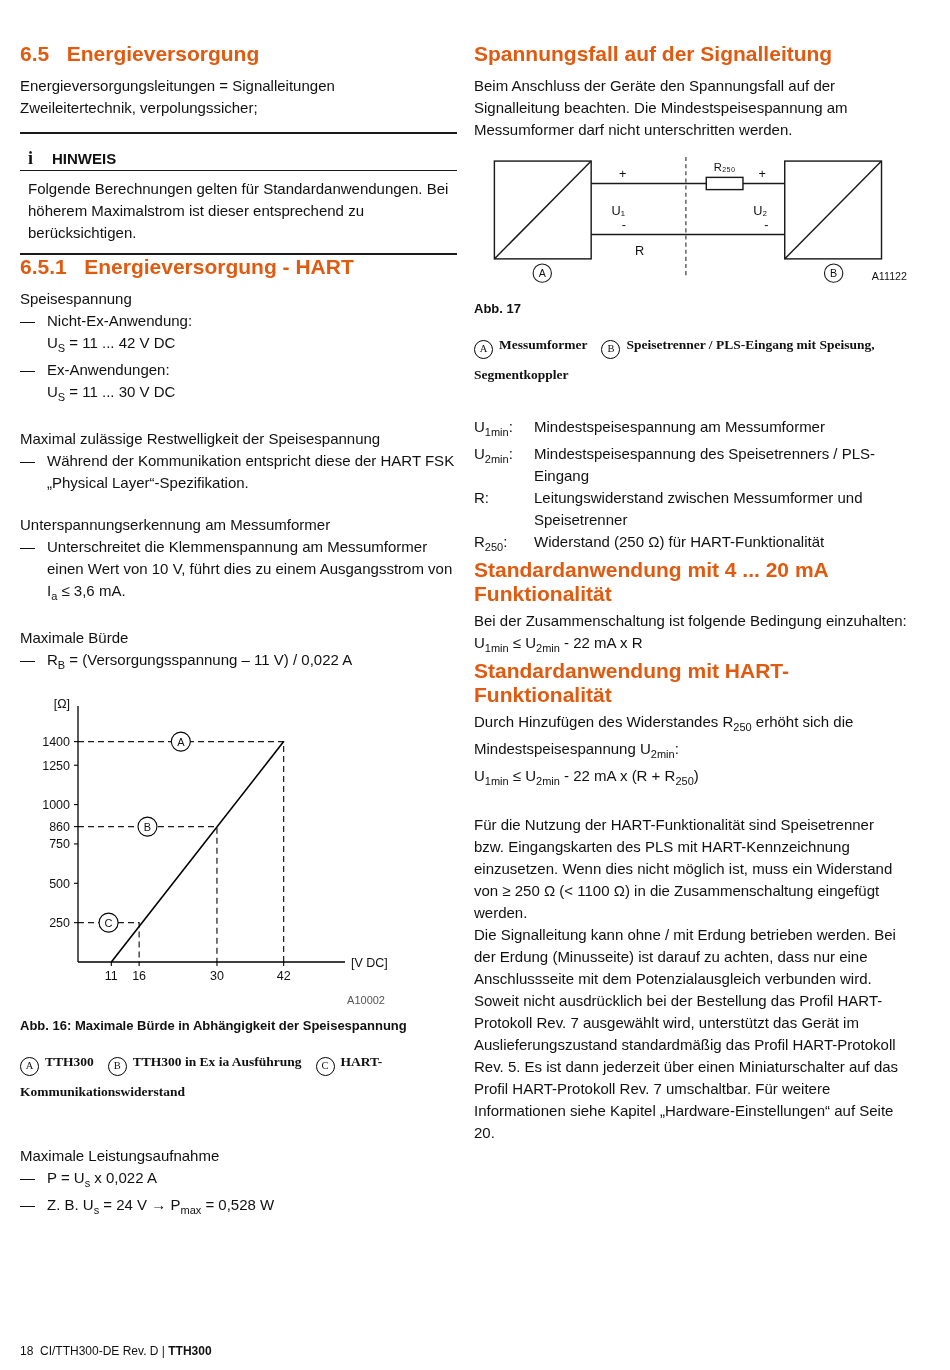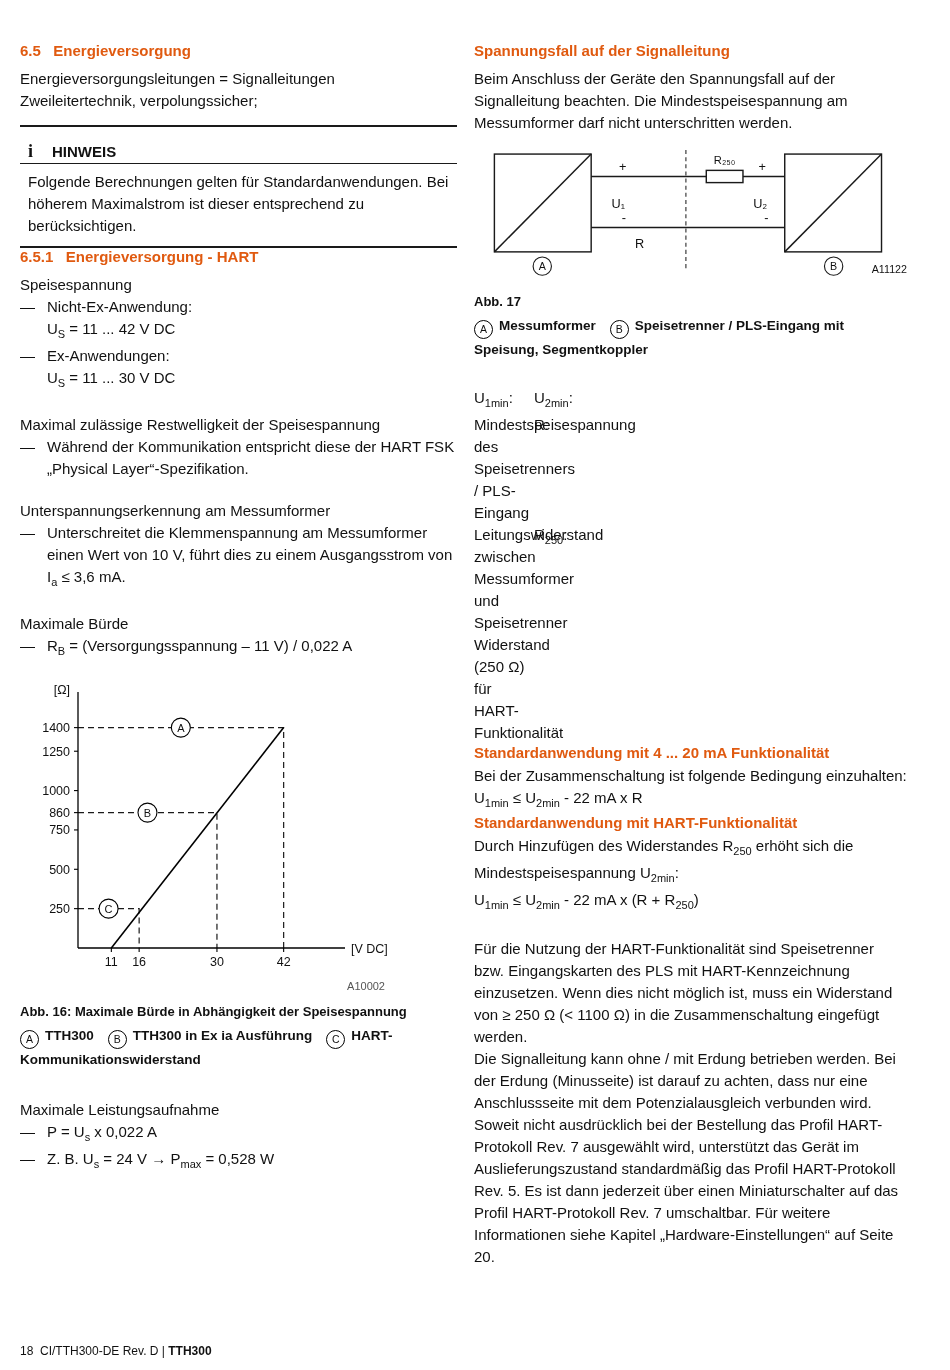--- a/index.html
+++ b/index.html
@@ -4,39 +4,39 @@
 <style>
   html,body{margin:0;padding:0;}
   body{
     width:950px;height:1370px;background:#ffffff;position:relative;
     font-family:"Liberation Sans",sans-serif;color:#111;font-size:15px;
     overflow:hidden;
   }
   .col{position:absolute;top:42px;}
   .col-left{left:20px;width:437px;}
   .col-right{left:474px;width:433px;}
-  h2.sec{font-size:15px;font-weight:700;margin:0 0 9px 0;}
+  h2.sec{font-size:21px;font-weight:700;margin:0 0 9px 0;}
   .accent{color:#E05A10;}
-  p{margin:0;line-height:22px;}.mt20{margin-top:20px}.mt22{margin-top:22px}.mt24{margin-top:24px}.mt26{margin-top:28px}
+  p{margin:0;line-height:22px;}.mt20{margin-top:20px}.mt22{margin-top:22px}.mt24{margin-top:24px}.mt26{margin-top:38px}
   .bullet{display:flex;line-height:22px;}
   .bullet>.dash{flex:0 0 27px;}
   .bullet .bullet-text{flex:1;}
   sub{font-size:11px;}
   
   .notice{margin-top:13px;border-top:2px solid #1a1a1a;border-bottom:2px solid #1a1a1a;}
   .notice-header{display:flex;align-items:baseline;gap:19px;padding:4px 8px 3px;border-bottom:1.5px solid #1a1a1a;}
   .notice-icon{font-family:"Liberation Serif",serif;font-weight:700;font-size:18px;line-height:1;}
   .notice-title{font-weight:700;margin-top:12px;}
   .notice-body{padding:7px 8px 9px;line-height:22px;}
   
   .fig{margin-top:18px;}
   .chart-wrap{margin-left:4px;}
   .fig-code{font-size:11px;color:#555;text-align:right;width:365px;margin-top:2px;}
   .fig-caption{font-weight:700;font-size:13px;line-height:19px;margin-top:10px;}
-  .fig-legend{font-weight:700;font-size:13.5px;line-height:22px;margin-top:4px;}
+  .fig-legend{font-weight:700;font-size:13.5px;line-height:30px;margin-top:12px;font-family:Liberation Serif, serif;}
   .circ{display:inline-flex;align-items:center;justify-content:center;width:17px;height:17px;
         border:1.2px solid #000;border-radius:50%;font-size:10.5px;font-weight:400;
         vertical-align:-3px;margin-right:6px;background:#fff;}
   .leg-text{margin-right:14px;}
   
   .defs{display:grid;grid-template-columns:60px 1fr;line-height:22px;margin-top:26px;}
   .footer{position:absolute;left:20px;top:1344px;font-size:12px;color:#111;}
   .footer .b{font-weight:700;}
   svg{display:block;}
   svg text{font-family:"Liberation Sans",sans-serif;fill:#111;}
@@ -192,20 +192,21 @@
         </g>
       </svg>
       <div class="fig-caption">Abb. 17</div>
       <div class="fig-legend">
         <span class="circ">A</span><span class="leg-text">Messumformer</span><span class="circ">B</span><span class="leg-text">Speisetrenner / PLS-Eingang mit Speisung, Segmentkoppler</span>
       </div>
     </figure>
 
     <div class="defs">
       <div>U<sub>1min</sub>:</div>
+      <div>Mindestspeisespannung am Messumformer</div>
       <div>U<sub>2min</sub>:</div>
       <div>Mindestspeisespannung des Speisetrenners / PLS-Eingang</div>
       <div>R:</div>
       <div>Leitungswiderstand zwischen Messumformer und Speisetrenner</div>
       <div>R<sub>250</sub>:</div>
       <div>Widerstand (250 Ω) für HART-Funktionalität</div>
     </div>
 
     <h2 class="sec accent mt24" style="margin-bottom:4px;">Standardanwendung mit 4 ... 20 mA Funktionalität</h2>
     <p>Bei der Zusammenschaltung ist folgende Bedingung einzuhalten:</p>

